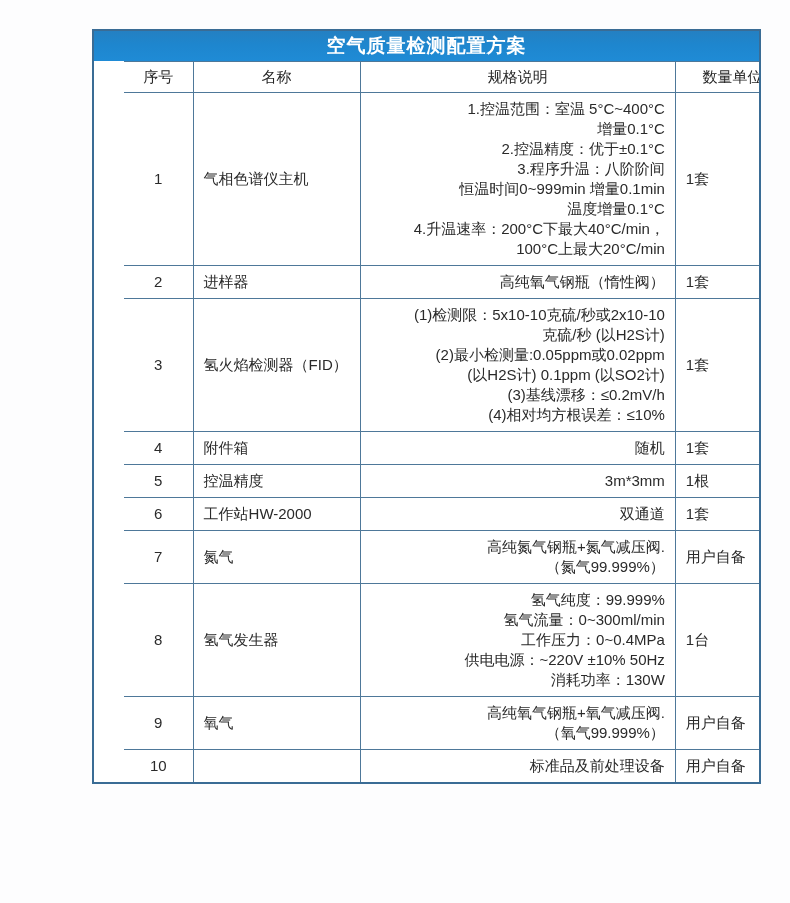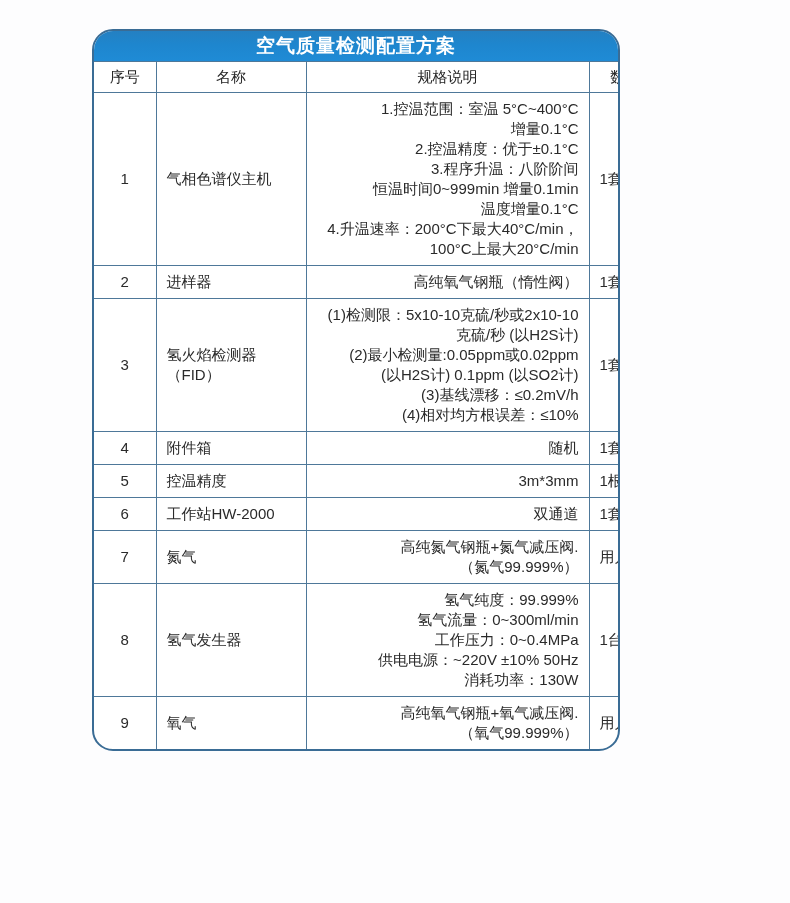--- a/index.html
+++ b/index.html
@@ -12,42 +12,43 @@
     background: #fdfdfe;
     font-family: "Liberation Sans", sans-serif;
     color: #2a2a2a;
     position: relative;
     overflow: hidden;
   }
   .panel {
     position: absolute;
     left: 92px;
     top: 29px;
-    width: 528px;
+    width: 669px;
     box-sizing: border-box;
     border: 2px solid #3a6c95;
-    border-radius: 21px;
+    border-radius: 0;
     overflow: hidden;
     background: #ffffff;
   }
   .title-bar {
     height: 30px;
     background: linear-gradient(180deg, #2480c2 0%, #1e86ce 45%, #1f8bd6 100%);
     color: #ffffff;
     font-size: 19px;
     font-weight: 700;
     letter-spacing: 1px;
     display: flex;
     align-items: center;
     justify-content: center;
   }
   table.spec-table {
     width: 100%;
     border-collapse: collapse;
     table-layout: fixed;
+    margin-left: 30px;
   }
   .spec-table th,
   .spec-table td {
     border: 1px solid #4e7899;
     font-size: 15px;
     font-weight: 400;
     vertical-align: middle;
     padding: 5px 10px;
     line-height: 20px;
     text-align: left;
@@ -183,15 +184,23 @@
         </tr>
         <tr>
           <td class="cell-no">9</td>
           <td class="cell-name">氧气</td>
           <td class="cell-spec">
             <div class="spec-line">高纯氧气钢瓶+氧气减压阀.</div>
             <div class="spec-line">（氧气99.999%）</div>
           </td>
           <td class="cell-qty">用户自备</td>
         </tr>
+        <tr>
+          <td class="cell-no">10</td>
+          <td class="cell-name"></td>
+          <td class="cell-spec">
+            <div class="spec-line">标准品及前处理设备</div>
+          </td>
+          <td class="cell-qty">用户自备</td>
+        </tr>
       </tbody>
   </table>
 </div>
 
 </body></html>

